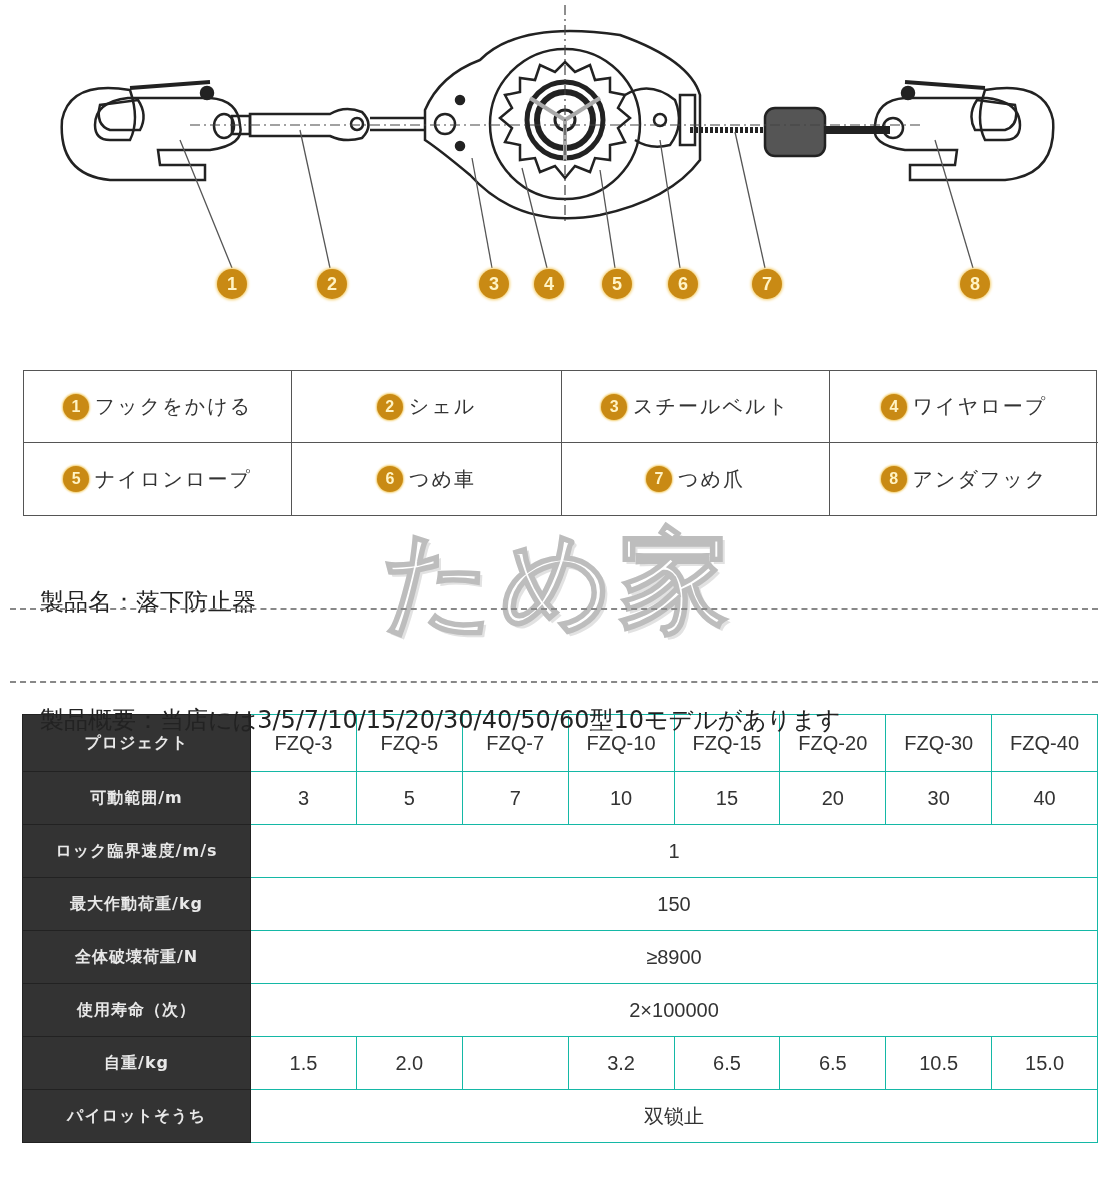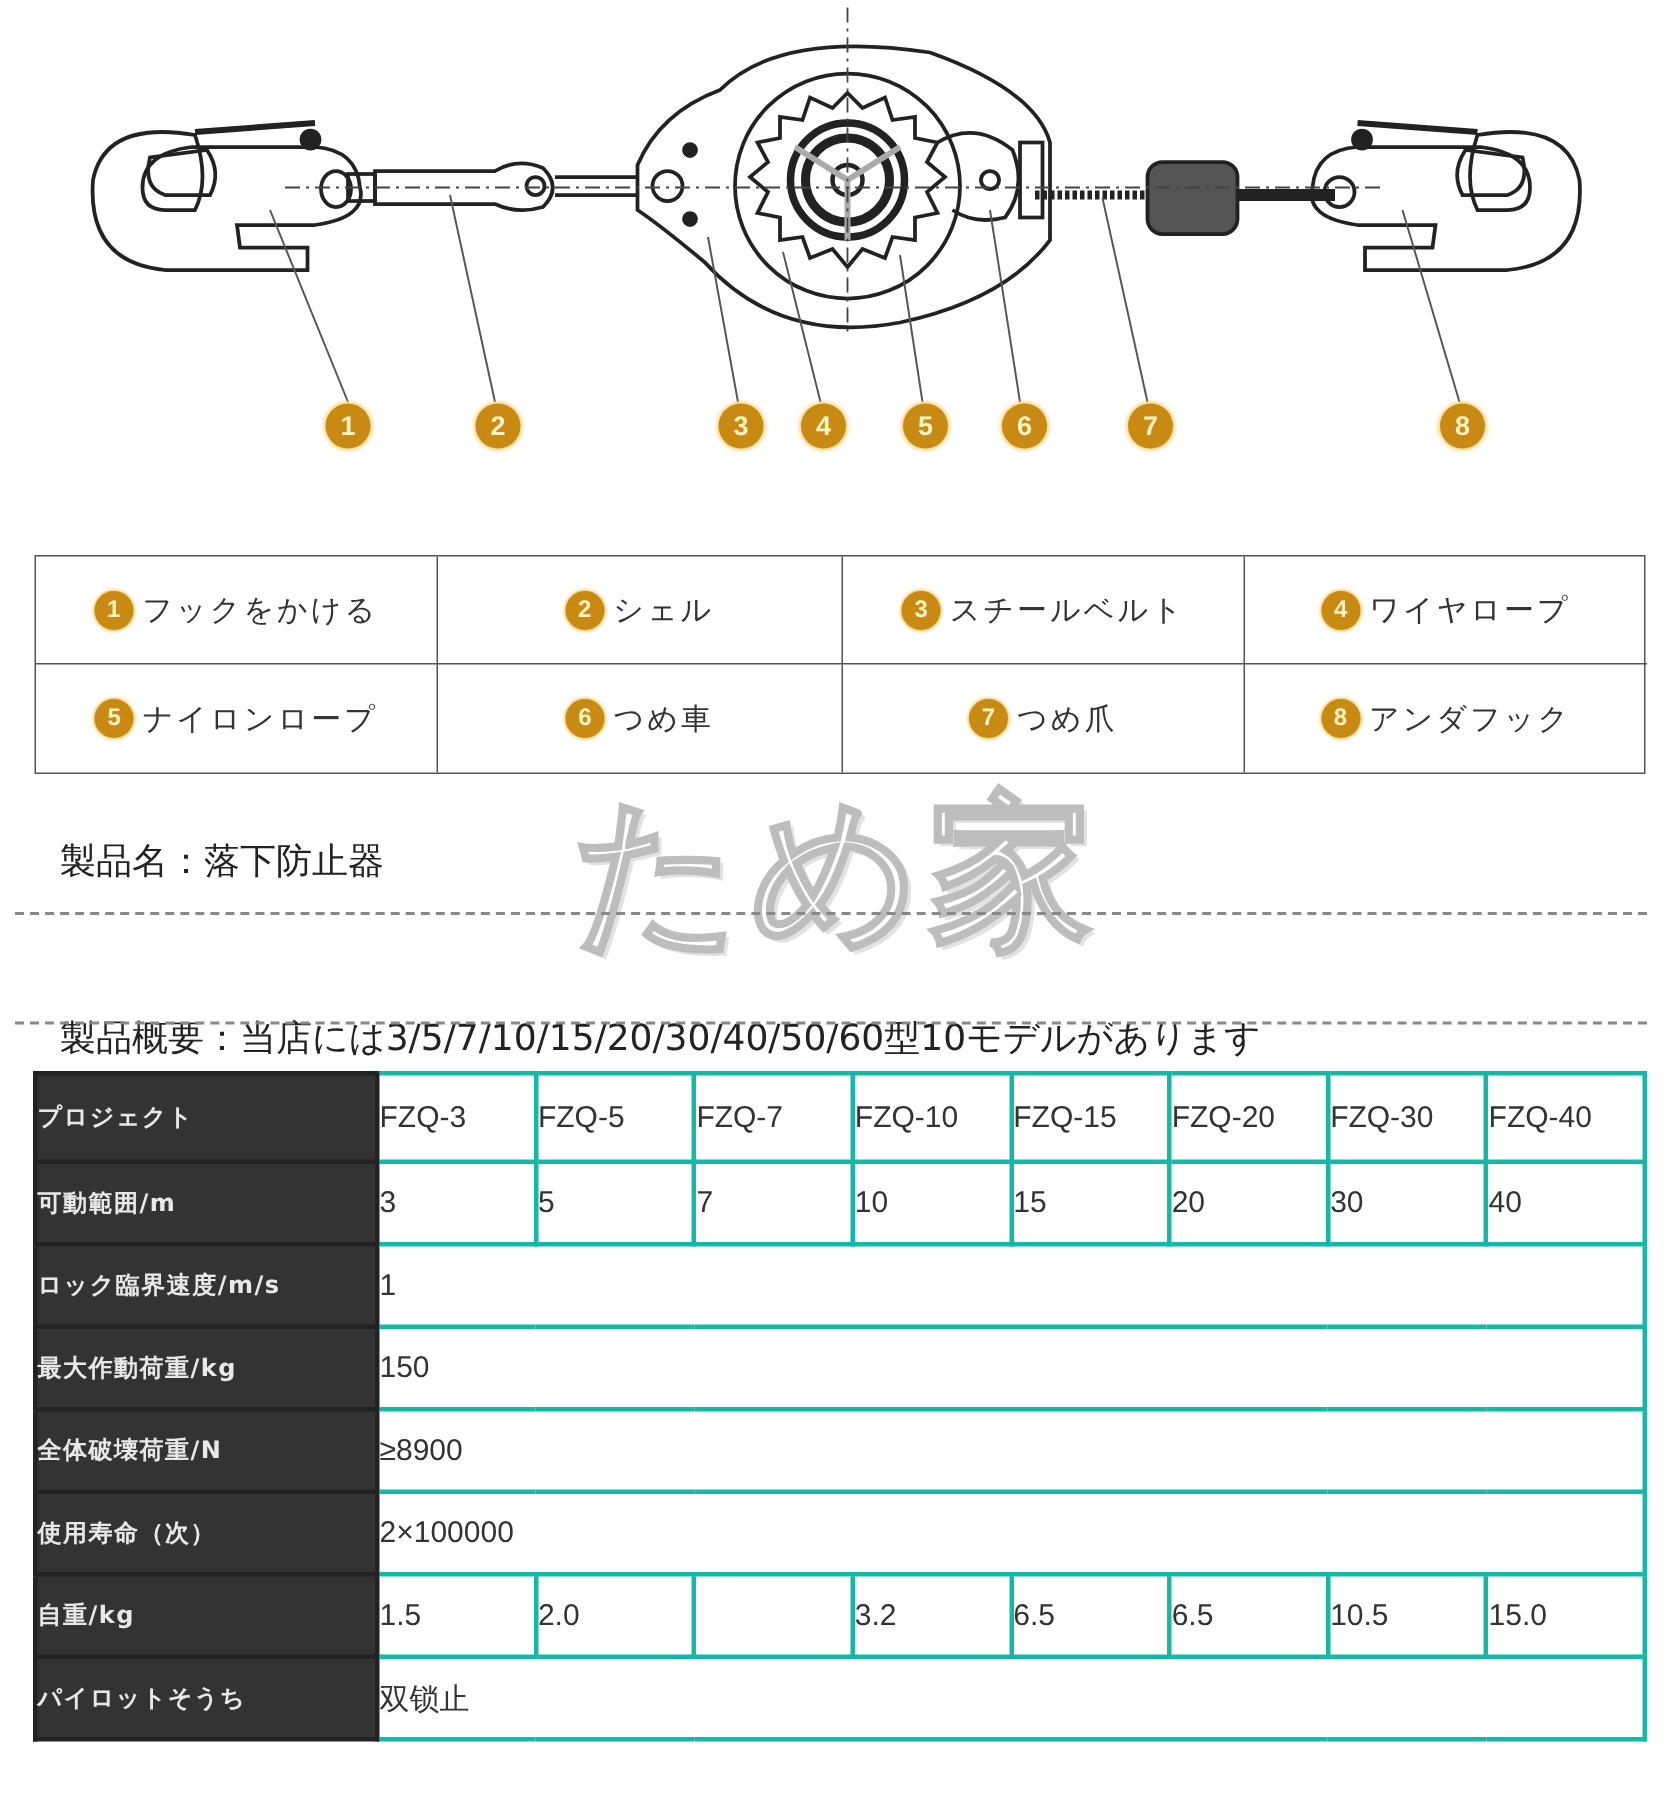--- a/index.html
+++ b/index.html
@@ -36,31 +36,32 @@
   .watermark {
     position: absolute; left: 335px; top: 508px; font-size: 110px; font-weight: bold;
     color: #ffffff; -webkit-text-stroke: 2px #bdbdbd; letter-spacing: 6px;
     text-shadow: 3px 3px 0 #e2e2e2; pointer-events: none; z-index: 1;
     font-family: "DejaVu Sans", sans-serif;
     margin-left: 47px;
   }
   .info-line {
     position: absolute; left: 40px; font-size: 24px; color: #222; z-index: 2;
     font-family: "DejaVu Sans", sans-serif;
+    margin-top: 28px;
   }
   .dashed {
     position: absolute; left: 10px; width: 1088px; height: 0;
     border-top: 2px dashed #888; z-index: 2;
   }
   .spec {
     position: absolute; left: 22px; top: 714px; width: 1076px;
     border-collapse: collapse; table-layout: fixed;
   }
   .spec td {
-    border: 3px solid #14b8a6; vertical-align: middle;
+    border: 1px solid #14b8a6; text-align: center; vertical-align: middle;
     height: 52px; font-size: 20px; color: #333; padding: 0;
     font-family: "Liberation Sans", sans-serif;
   }
   .spec td.head {
     background: #333333; color: #e8e8e8; font-size: 16px; font-weight: bold;
     border-color: #222; width: 228px; letter-spacing: 1px;
     font-family: "DejaVu Sans", sans-serif;
   }
   .spec tr.r0 td { height: 56px; }
 </style>

